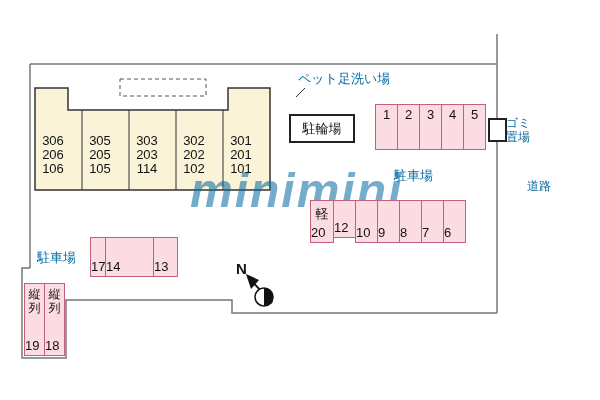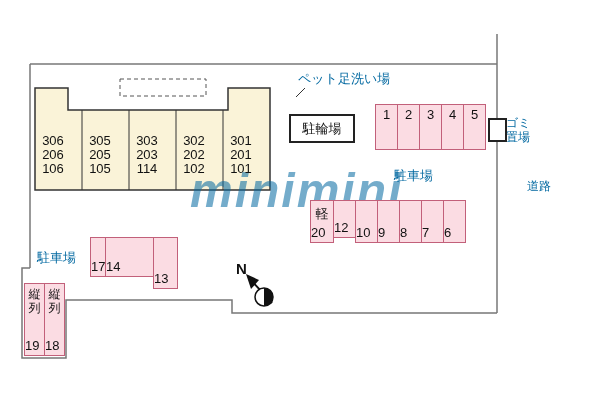--- a/index.html
+++ b/index.html
@@ -139,21 +139,21 @@
       </div>
   </div>
 
   <div class="prow" style="left:90px;top:237px">
     <div class="pcell" style="width:16px;height:40px">
         <span class="num-bottom">17</span>
       </div>
     <div class="pcell" style="width:49px;height:40px">
         <span class="num-bottom">14</span>
       </div>
-    <div class="pcell" style="width:25px;height:52px">
+    <div class="pcell" style="width:25px;height:40px">
         <span class="num-bottom">13</span>
       </div>
   </div>
 
   <div class="tcell" style="left:24px;top:283px">
     <div class="vtext">縦列</div>
     <span class="num-bottom">19</span>
   </div>
   <div class="tcell" style="left:44px;top:283px">
     <div class="vtext">縦列</div>

